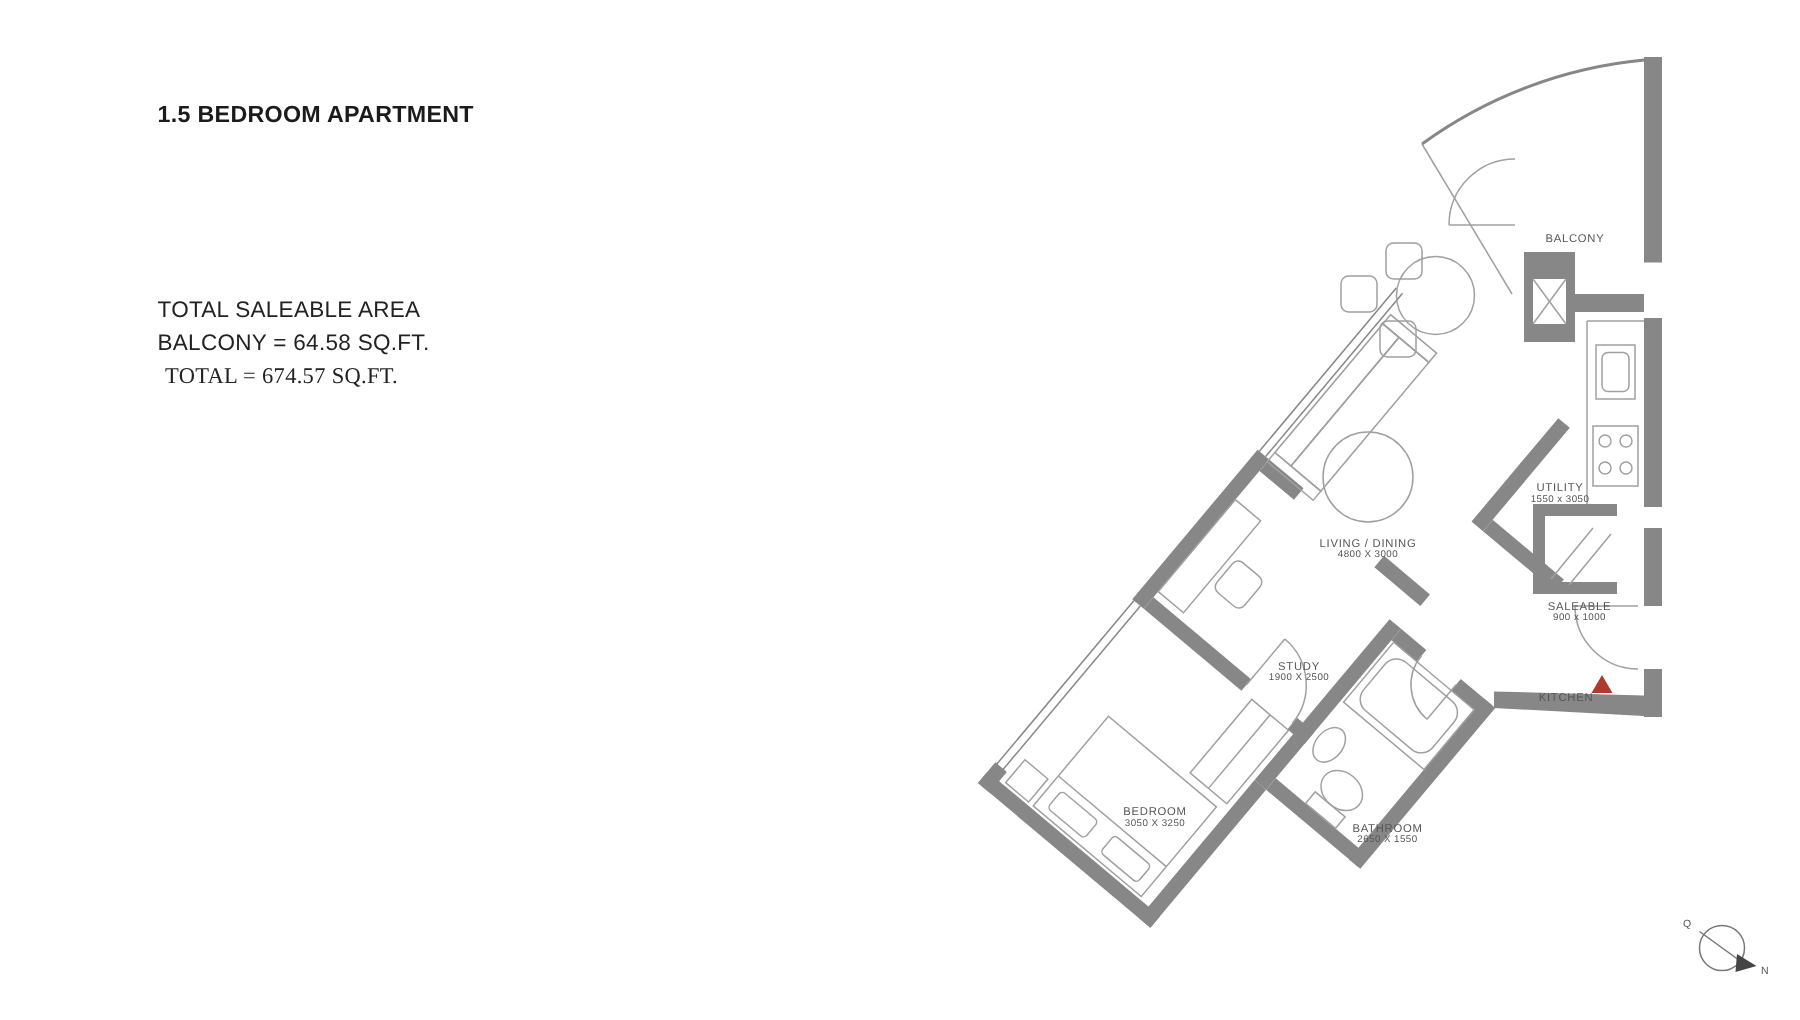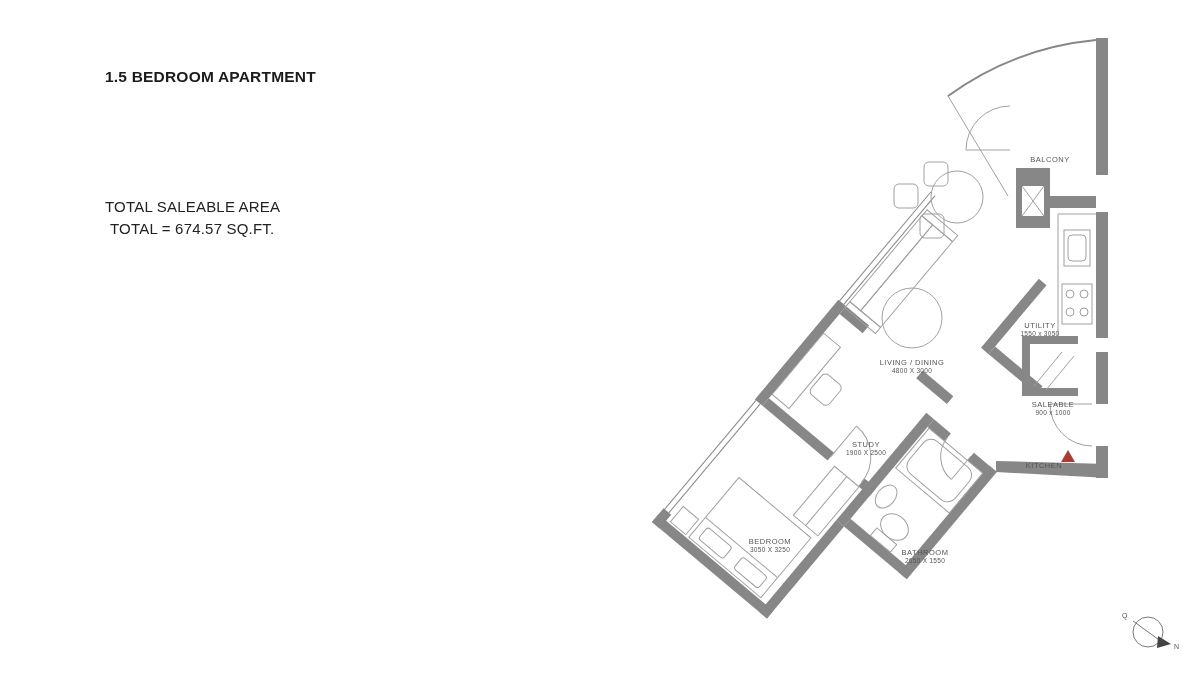--- a/index.html
+++ b/index.html
@@ -5,21 +5,21 @@
   html,body{margin:0;padding:0;background:#fff;}
   .stage{
     position:relative;width:1200px;height:656px;background:#ffffff;
     font-family:"Liberation Sans", sans-serif;overflow:hidden;
   }
   
   .info{position:absolute;left:105px;top:66px;color:#1b1b1b;}
   .info .t{font-weight:700;font-size:15.5px;line-height:21.5px;letter-spacing:.2px;white-space:nowrap;}
   .areas{position:absolute;left:105px;top:152px;color:#222;font-size:15px;line-height:22px;letter-spacing:.2px;margin-top:44px;}
   .areas div{white-space:nowrap;}
-  .areas .total{padding-left:5px;}
+  .areas .total{padding-left:5px;font-family:Liberation Serif, serif;}
   
   svg.plan{position:absolute;left:0;top:0;}
   .wall{fill:var(--wall,#878787);stroke:none;}
   .thin{fill:none;stroke:var(--line,#a0a0a0);stroke-width:1;}
   .thin2{fill:none;stroke:var(--wall,#878787);stroke-width:2;}
   .win line{stroke:var(--wall,#878787);stroke-width:1;}
   .marker{fill:var(--marker,#b03a2e);}
   .ctext{font-size:7px;fill:#555;}
   
   .room-label{position:absolute;transform:translate(-50%,-50%);text-align:center;color:var(--label,#555);margin-top:47px;}
@@ -29,20 +29,21 @@
 </head>
 <body>
 
 <div class="stage">
 
   <div class="info">
     <div class="t">1.5 BEDROOM APARTMENT</div>
   </div>
   <div class="areas">
     <div>TOTAL SALEABLE AREA</div>
+    <div>BALCONY = 64.58 SQ.FT.</div>
     <div class="total">TOTAL = 674.57 SQ.FT.</div>
   </div>
 
   <svg class="plan" width="1200" height="680" viewBox="0 0 1200 680">
 
     <g transform="translate(652,522) rotate(-50)">
 
       <g>
         <rect class="wall" x="0" y="0" width="10" height="150"></rect>
         <rect class="wall" x="0" y="0" width="18" height="10"></rect>

